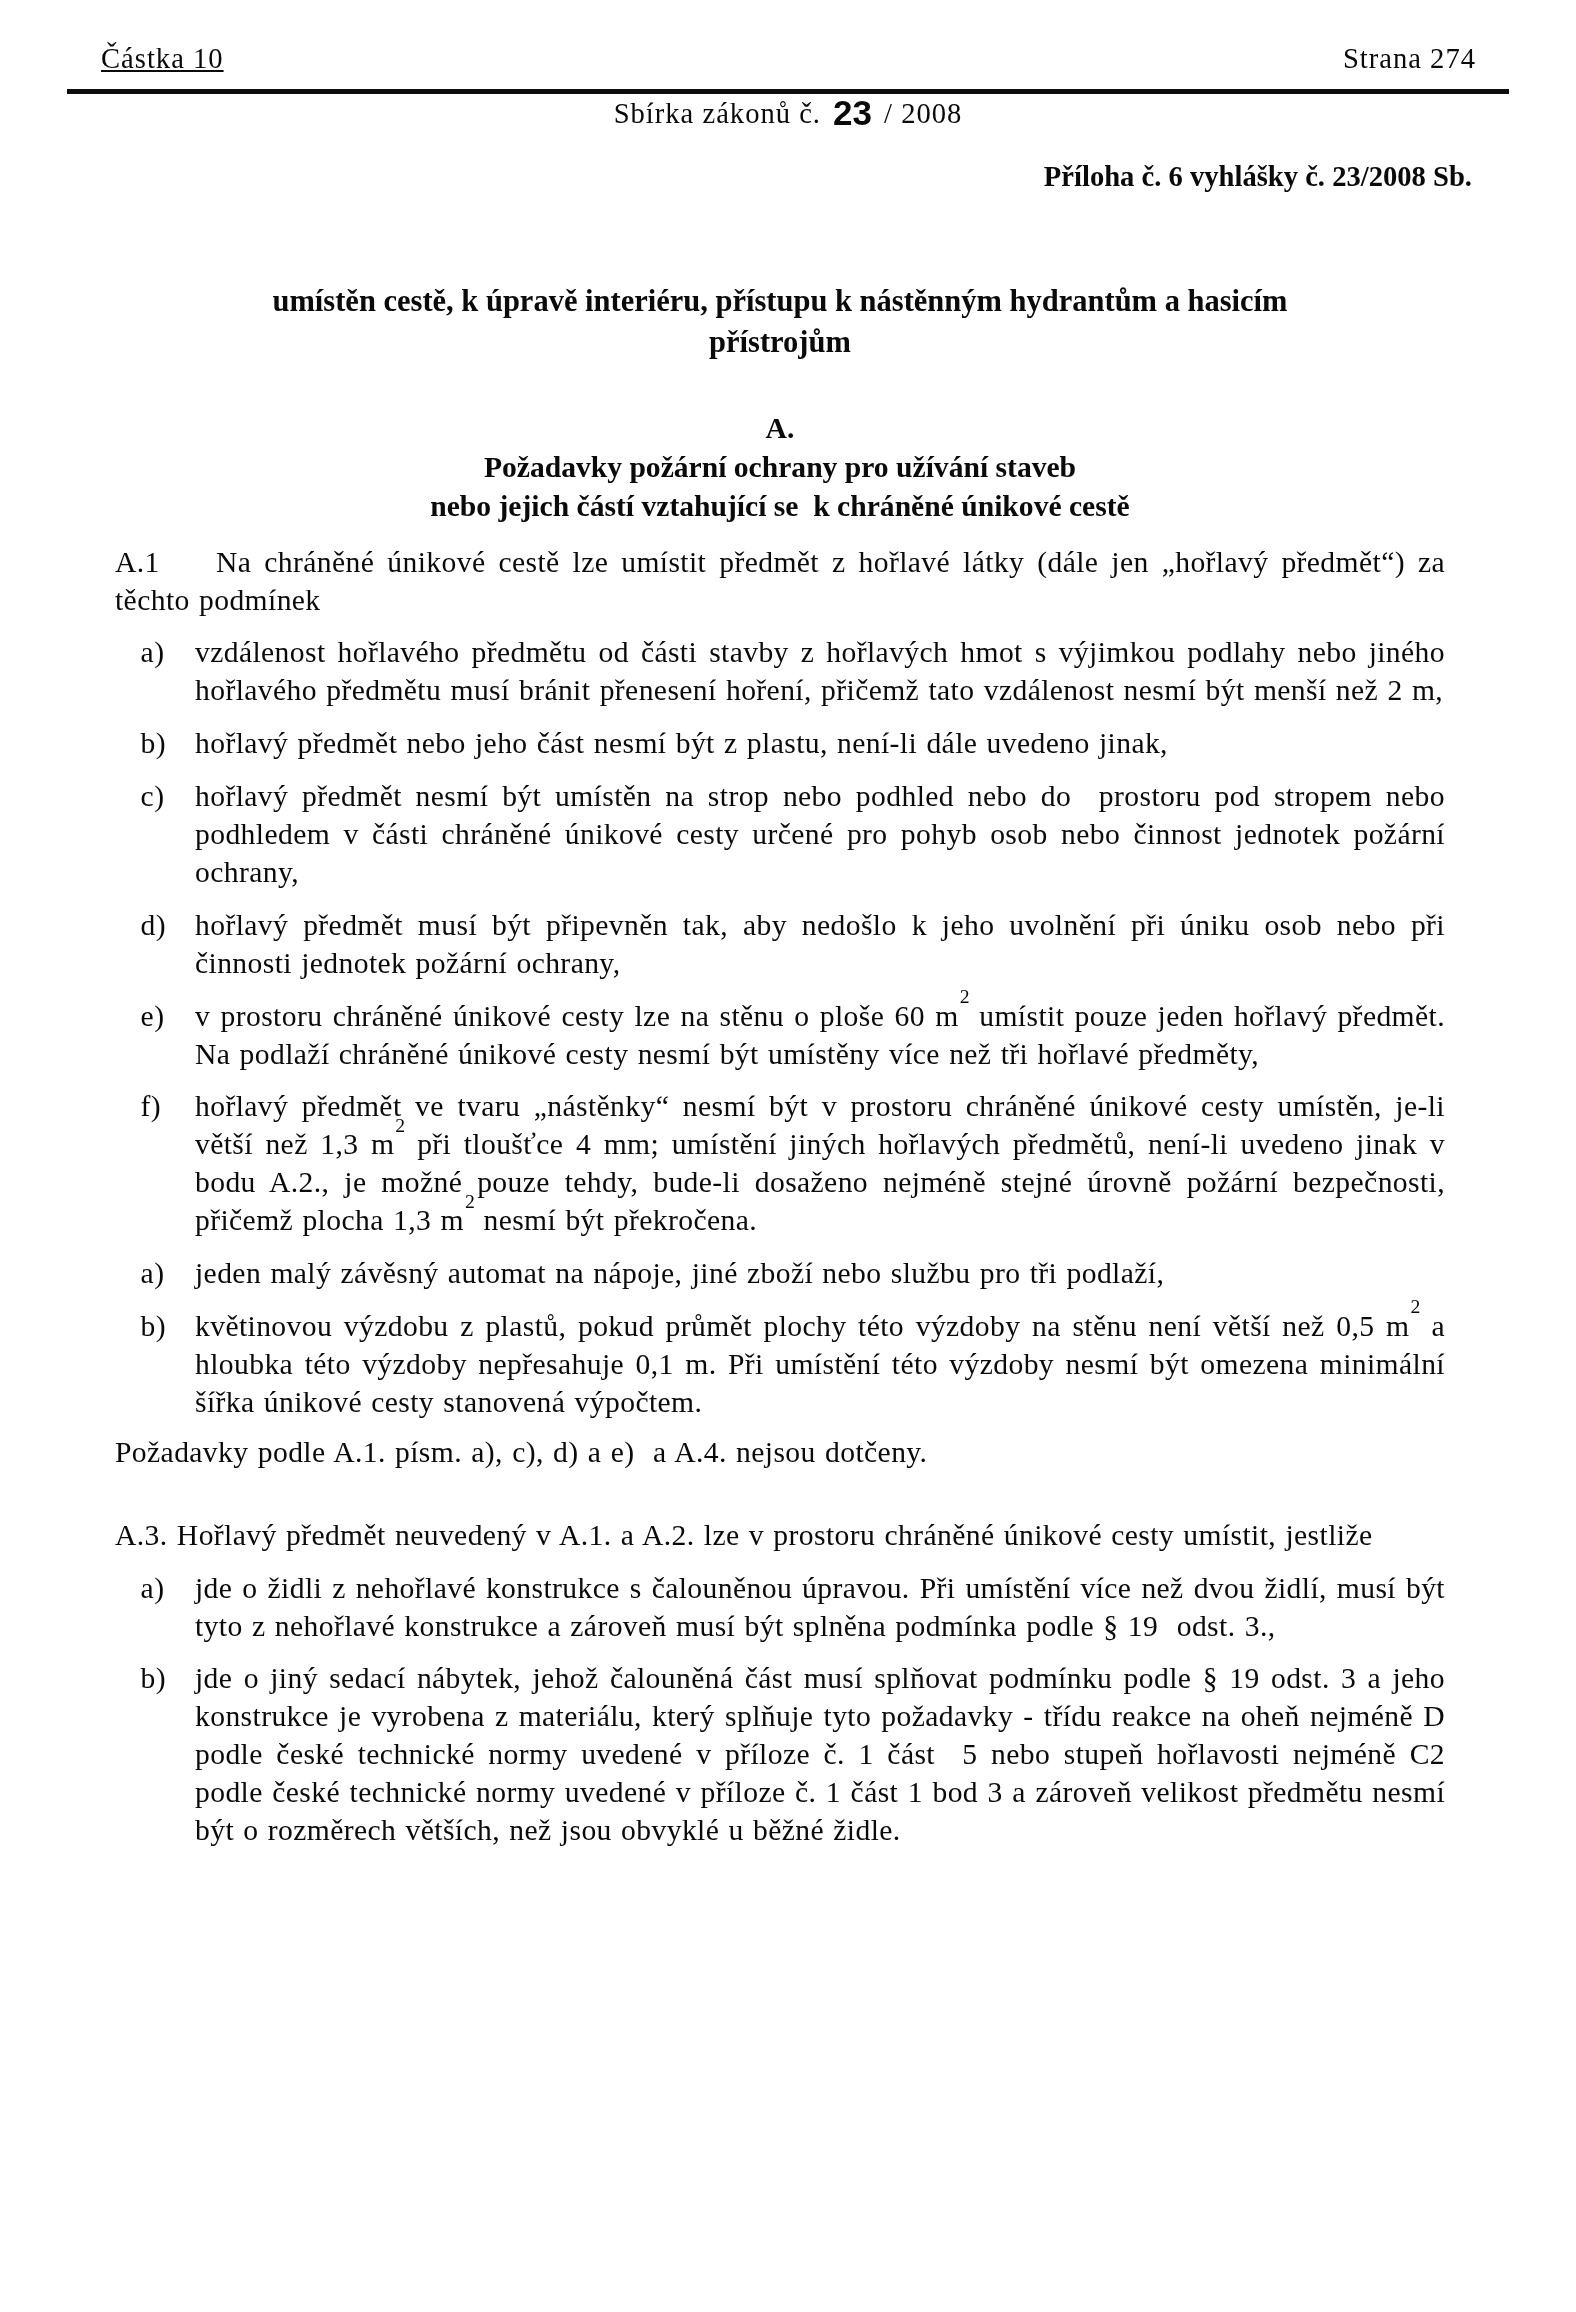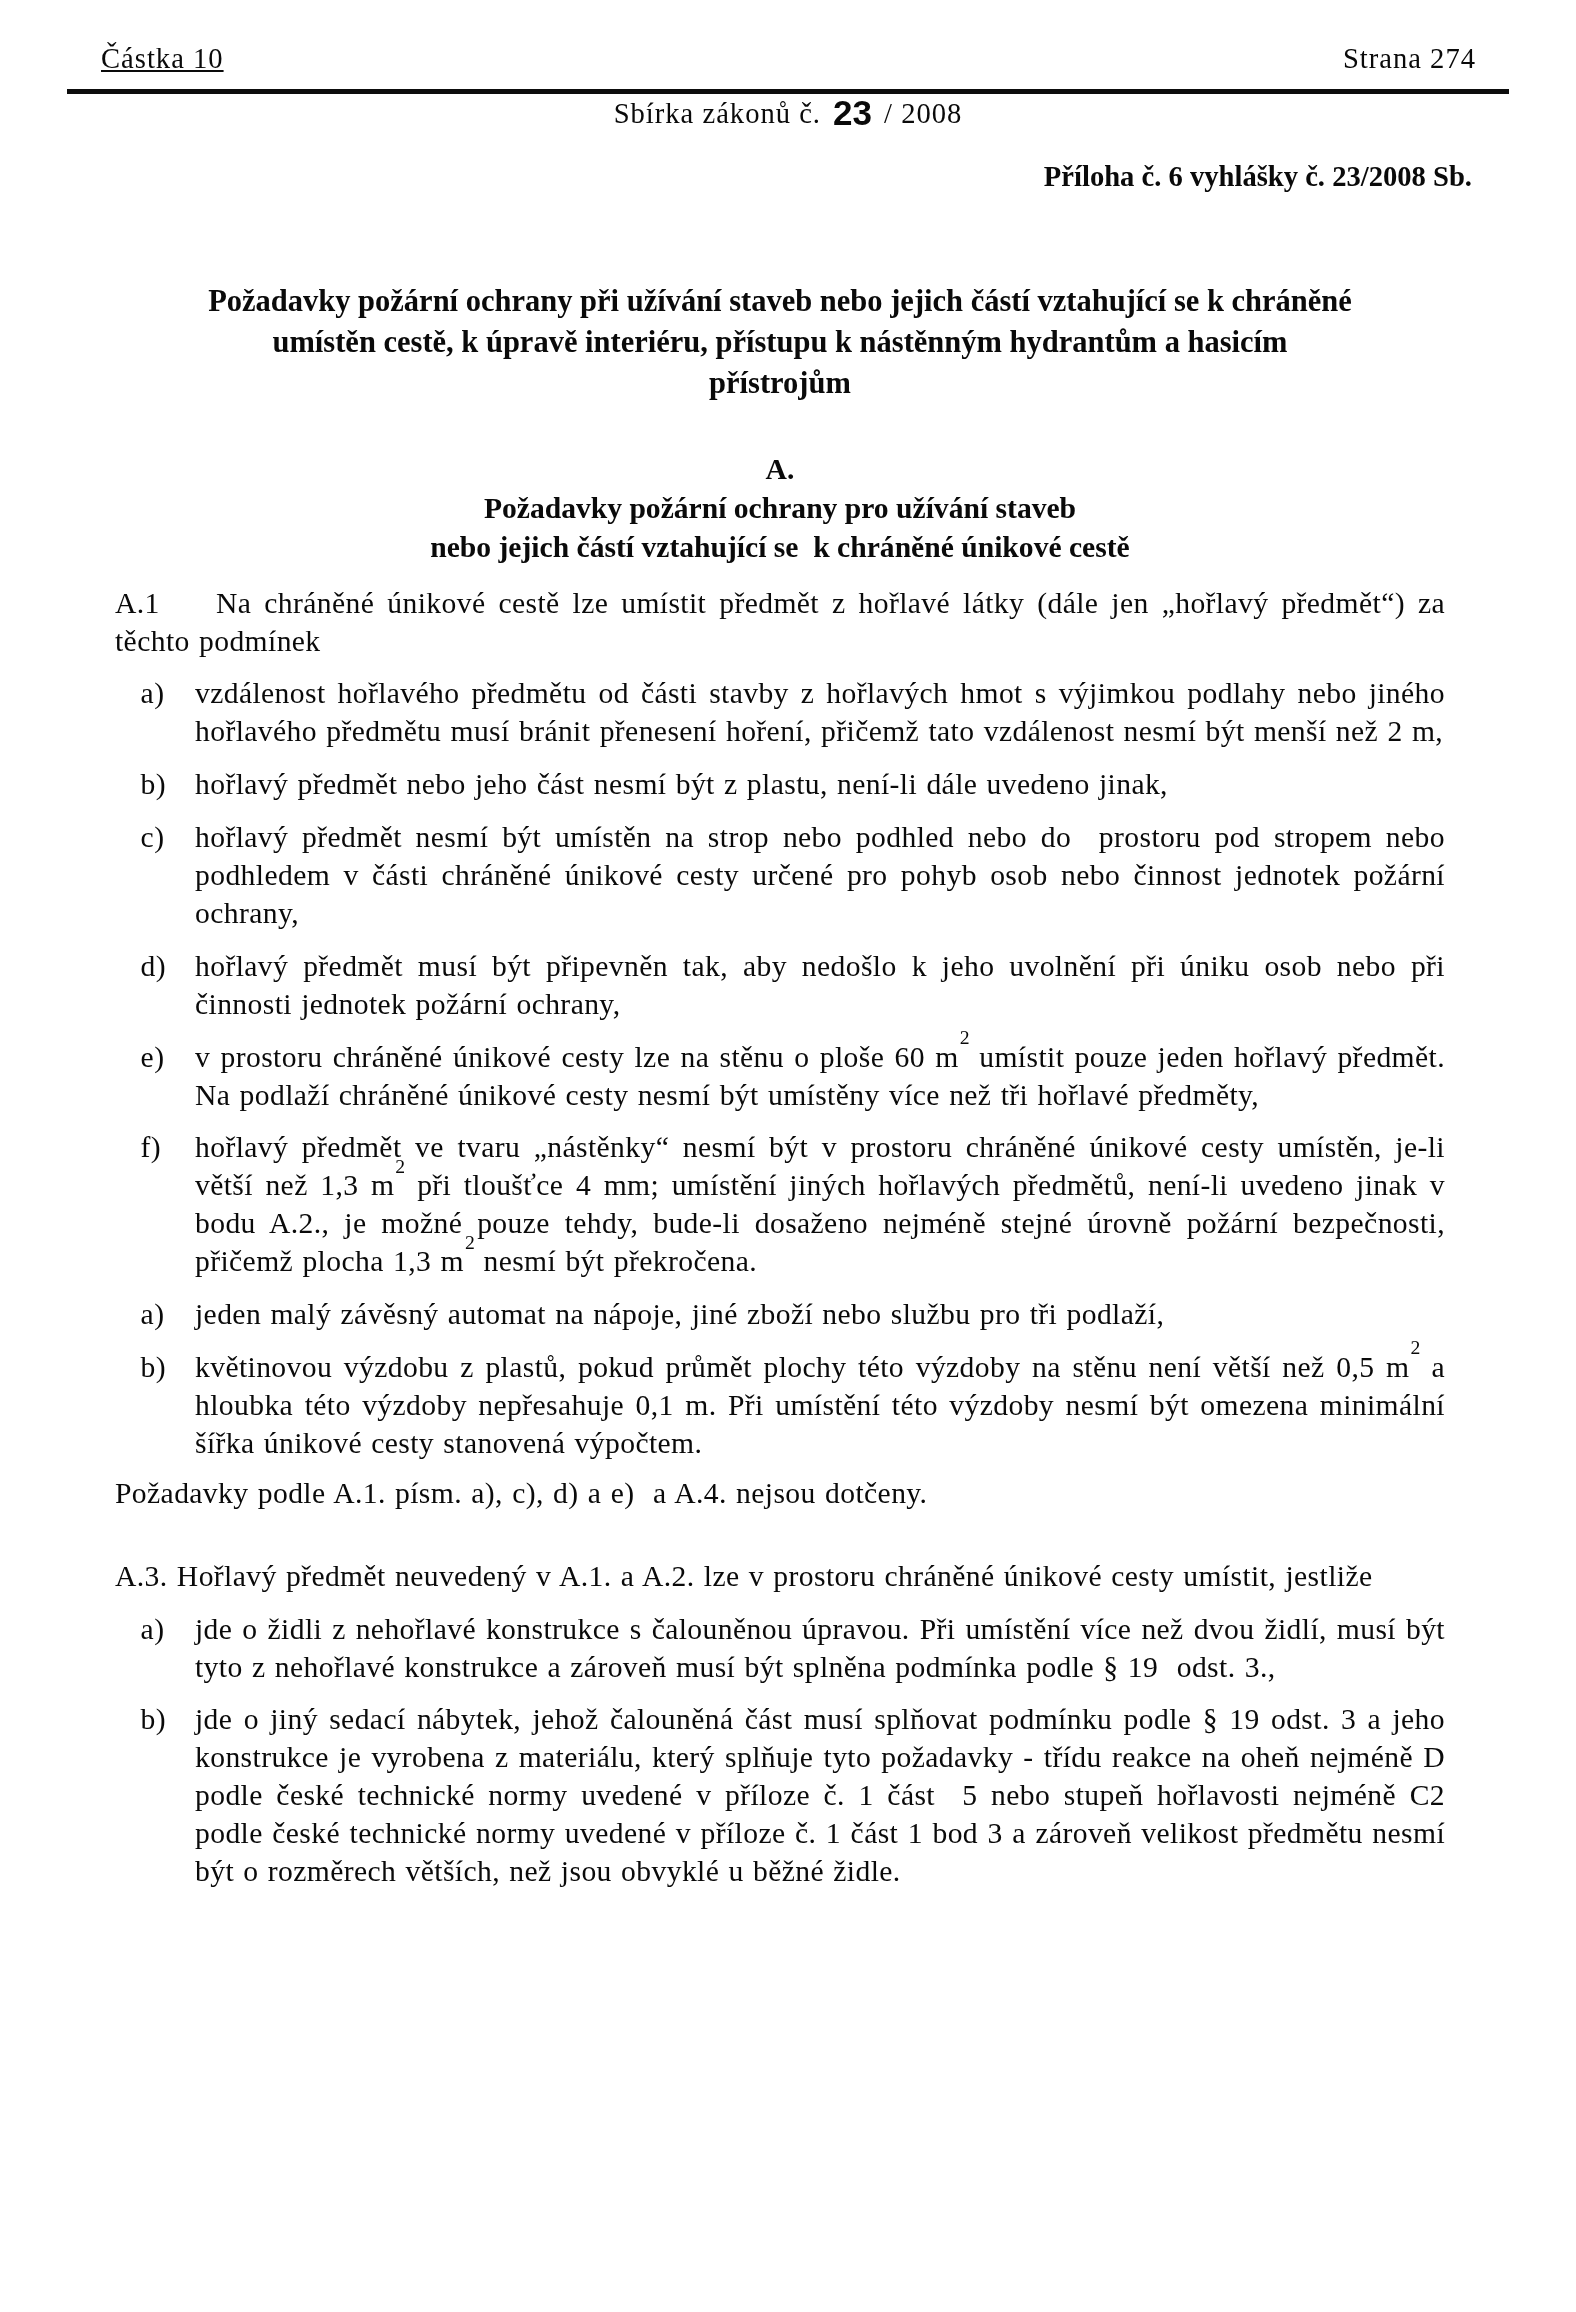--- a/index.html
+++ b/index.html
@@ -99,21 +99,20 @@
 
 <div class="header-right">Strana 274</div>
 
 <div class="header-rule"></div>
 
 <div class="annex-reference">Příloha č. 6 vyhlášky č. 23/2008 Sb.</div>
 
 <div class="content">
 
   <div class="document-title">
-    <div>Požadavky požární ochrany při užívání staveb nebo jejich částí vztahující se k chráněné</div>
     <div>umístěn cestě, k úpravě interiéru, přístupu k nástěnným hydrantům a hasicím</div>
     <div>přístrojům</div>
   </div>
 
   <div class="section-heading">
     <div>A.</div>
     <div>Požadavky požární ochrany pro užívání staveb</div>
     <div>nebo jejich částí vztahující se&nbsp; k chráněné únikové cestě</div>
   </div>
 

